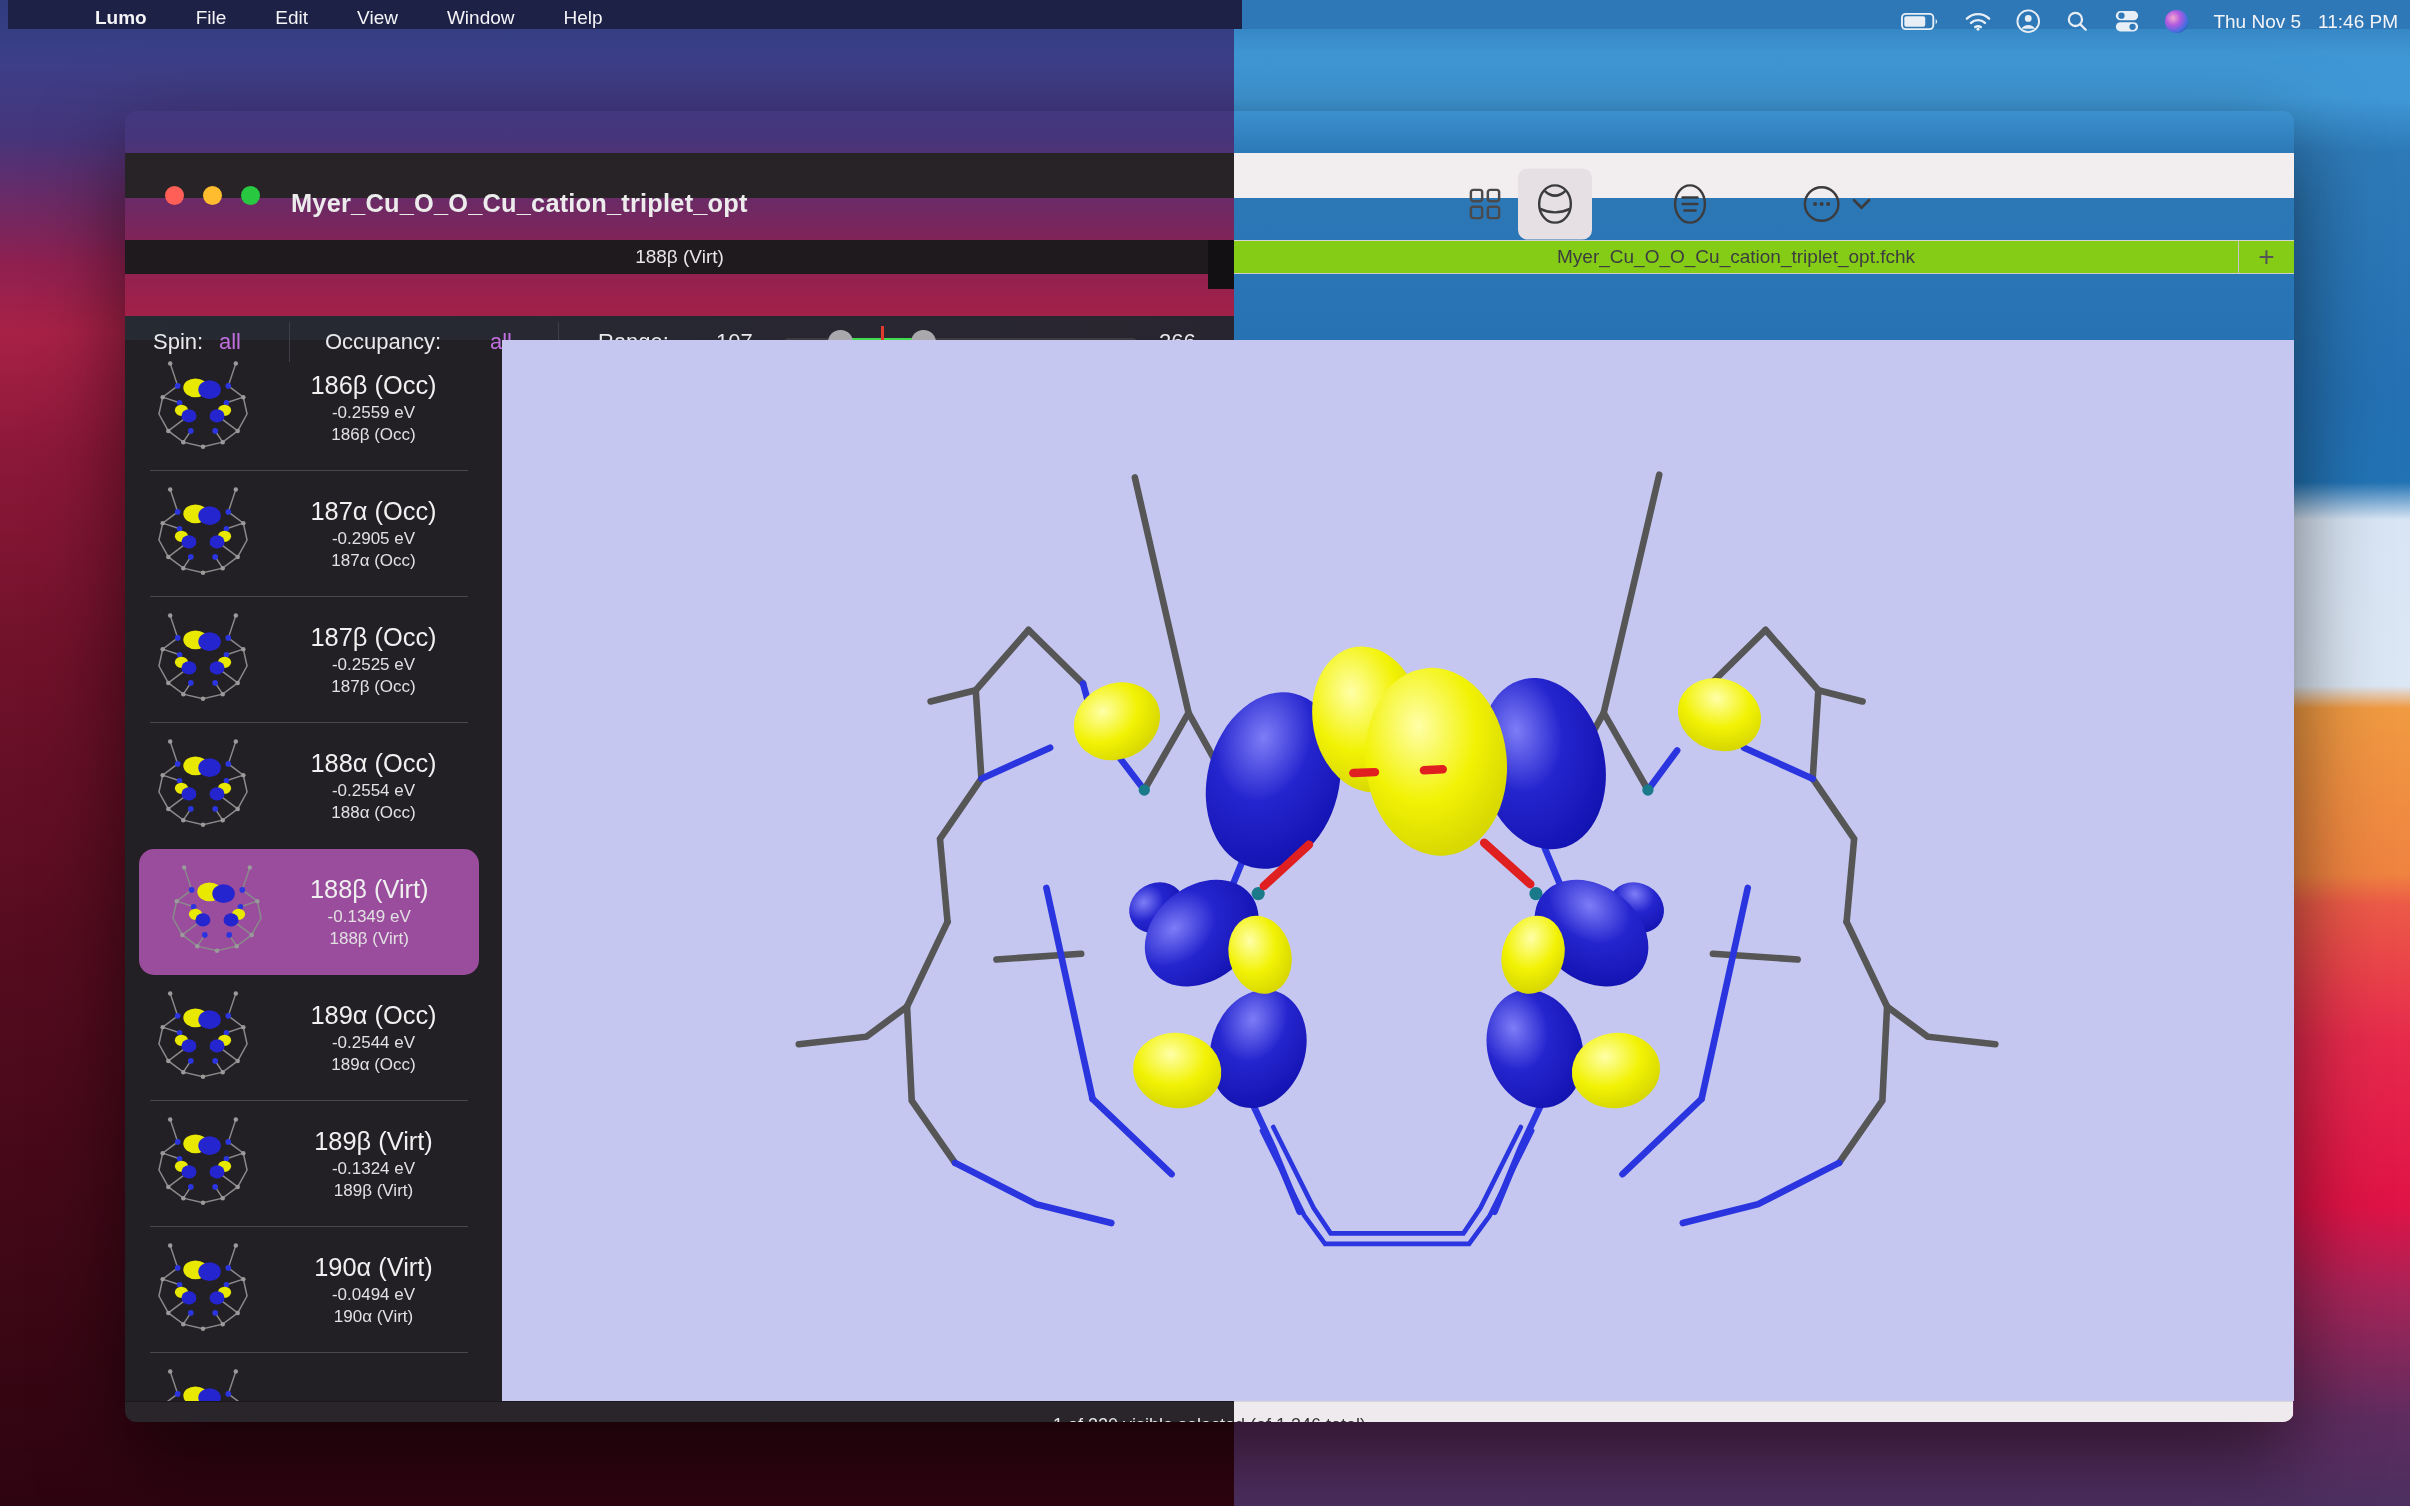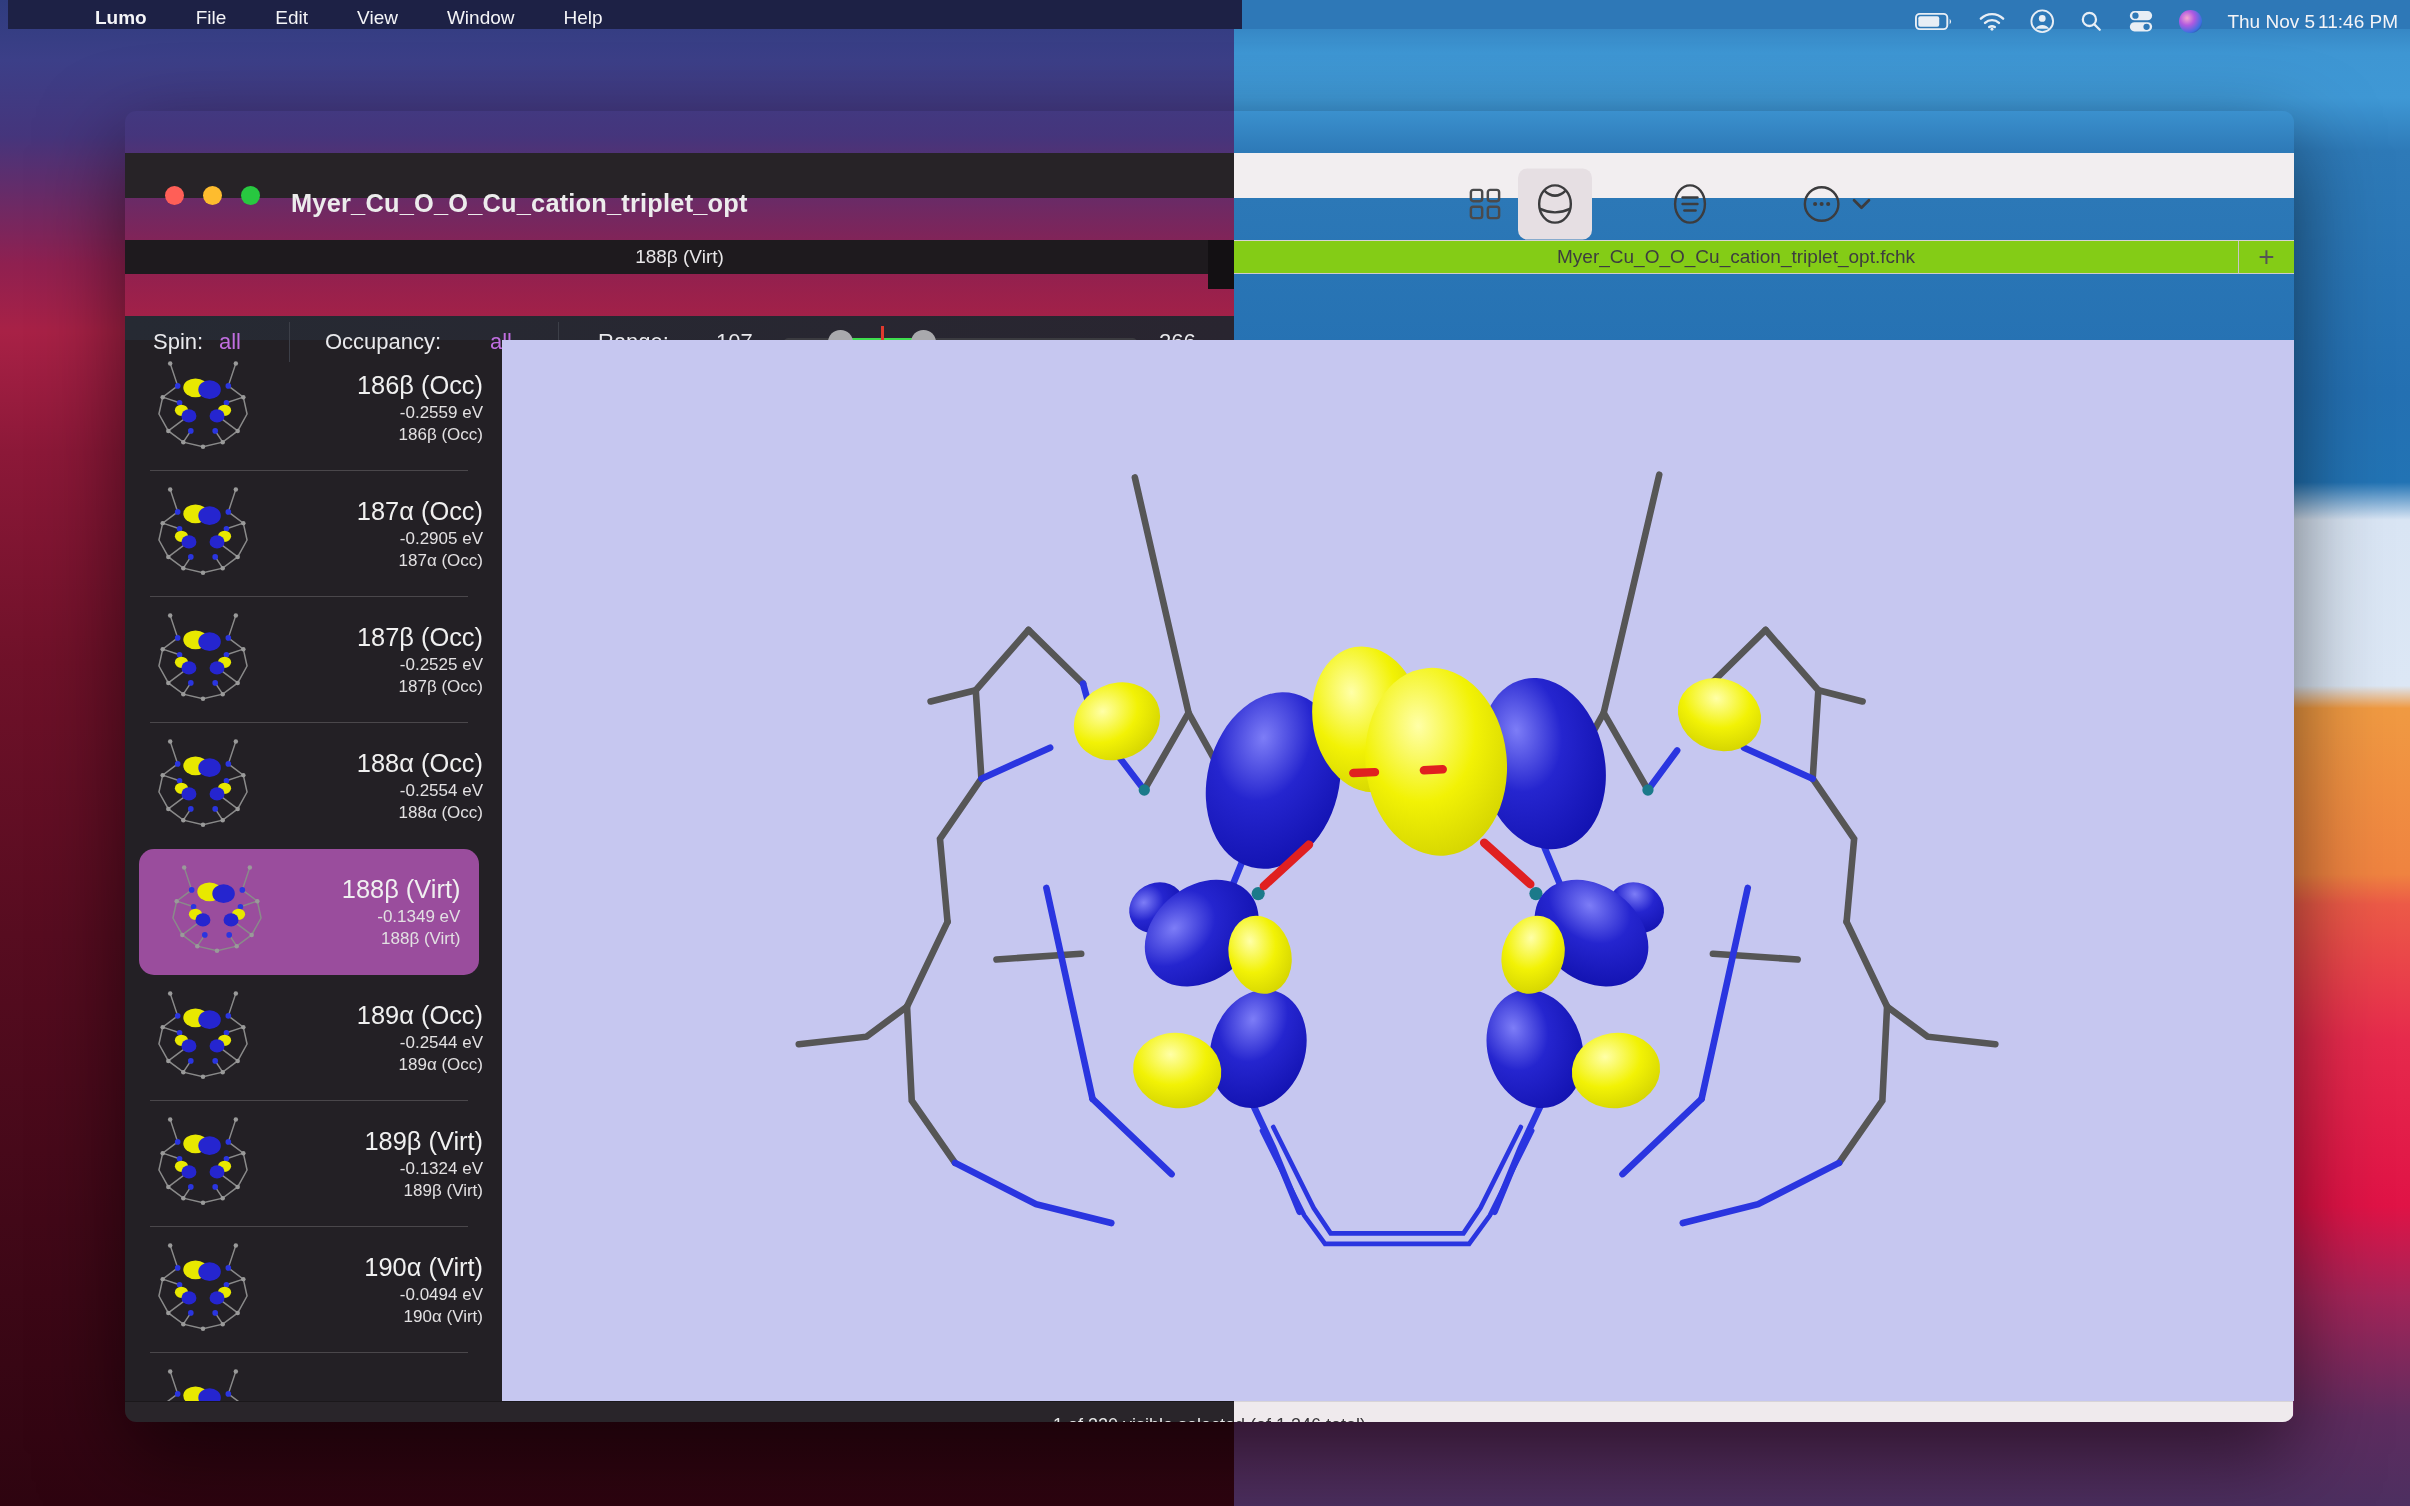--- a/index.html
+++ b/index.html
@@ -15,21 +15,21 @@
   
   .menubar { position:absolute; left:8px; top:0; width:2411px; height:29px;
     background:linear-gradient(90deg,#1d2145 0,#1d2145 1234px,#2e78b7 1234px,#2e78b7 100%);
     display:flex; align-items:flex-end; color:#f4f4f7; font-size:19px; }
   .mb-left { display:flex; align-items:center; }
   .mb-apple { margin-left:46px; font-size:21.7px; line-height:1; }
   .mb-app { margin-left:41px; font-weight:700; }
   .mb-item { margin-left:49px; }
   .mb-right { position:absolute; right:21px; top:0; height:43px; display:flex; align-items:center; gap:25.4px; }
   .mb-right svg { display:block; }
-  .mb-datetime { display:flex; gap:3px; font-size:19px; }
+  .mb-datetime { display:flex; gap:17px; font-size:19px; }
   .siri-dot { width:22.6px; height:22.6px; border-radius:50%;
     background:radial-gradient(circle at 35% 35%, #f6a7d0 0%, #b05ae0 35%, #3b6fe0 70%, #17203a 100%); }
 
   
   .window { position:absolute; left:125px; top:111px; width:2169px; height:1311px;
     border-radius:11.3px; overflow:hidden; box-shadow:0 33px 85px rgba(0,0,0,.55);
     display:flex; flex-direction:column; }
   .split-row { display:flex; width:100%;margin-top:42px; }
   .sp-left { width:1109px; flex:0 0 1109px; position:relative; }
   .sp-right { flex:1; position:relative; }
@@ -80,21 +80,21 @@
   .btn { background:#fff; border:0.9px solid #d5d5d7; border-radius:6.6px; padding:4.7px 14px;
     font-size:18px; color:#1d1d1f; box-shadow:0 0.9px 0.9px rgba(0,0,0,.12); }
 
   
   .row-content { height:1061px; display:flex; }
   .sidebar { width:377px; flex:0 0 377px; background:#232025; overflow:hidden; padding-top:5.6px; }
   .o-item { height:126px; display:flex; align-items:center; position:relative; }
   .o-item .o-divider { position:absolute; left:25.4px; bottom:0; width:318px; height:0.9px; background:#4a474b; }
   .o-item.selected { background:#9a4d9d; border-radius:15px; margin:0 22.6px 0 14px; }
   .o-thumb { width:122px; flex:0 0 122px; margin-left:17px; }
-  .o-text { flex:1; text-align:right; padding-right:19px; color:#f0f0f0; }
+  .o-text { flex:1; text-align:center; padding-right:19px; color:#f0f0f0; }
   .o-title { font-size:25.4px; font-weight:500; }
   .o-energy, .o-label { font-size:17px; color:#e2e0e2; margin-top:2.8px; }
   .o-energy { margin-top:3px; }
 
   .viewport { flex:1; background:#c6c7f0; position:relative; }
   .viewport svg { display:block; }
 
   
   .row-status { height:48px; position:relative; }
   .st-layer { position:absolute; top:0; height:48px; overflow:hidden; }

